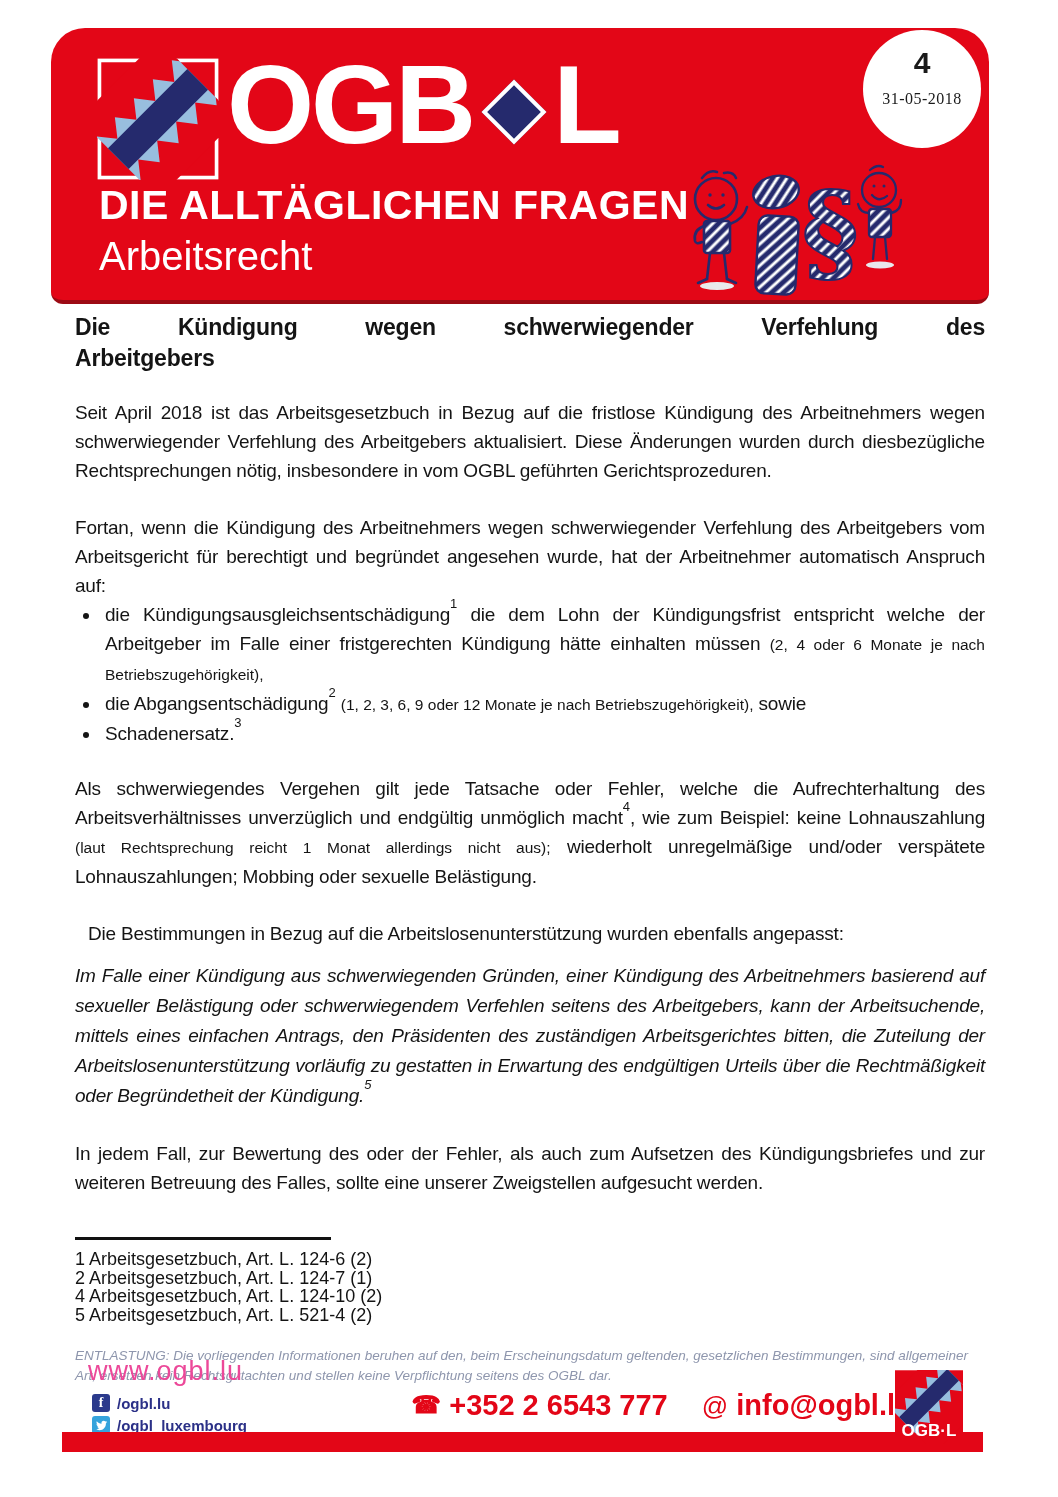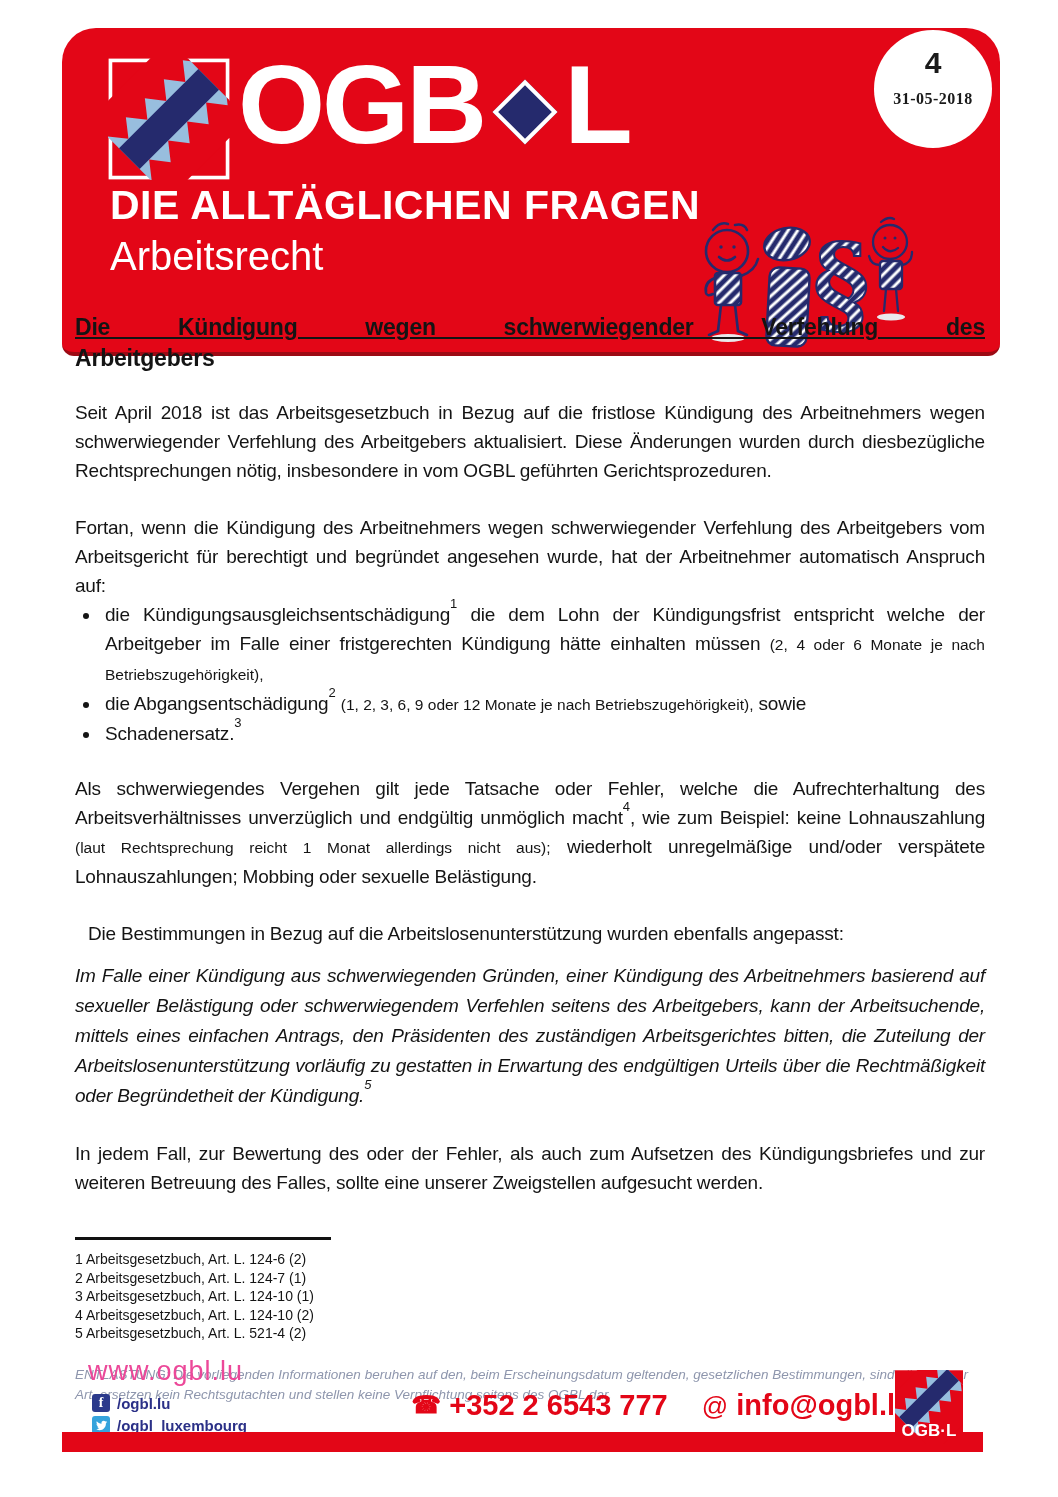--- a/index.html
+++ b/index.html
@@ -1,54 +1,54 @@
 <!DOCTYPE html>
 <html><head>
 <meta charset="utf-8">
 <style>
   html,body{margin:0;padding:0;background:#fff;}
   .page{position:relative;width:1058px;height:1497px;background:#fff;overflow:hidden;
         font-family:"Liberation Sans",sans-serif;color:#141414;}
 
   
-  .red-header{position:absolute;left:62px;top:28px;width:938px;height:328px;
+  .red-header{position:absolute;left:51px;top:28px;width:938px;height:276px;
               background:#e30617;border-radius:34px 34px 12px 12px;
               border-bottom:4px solid #9c0a14;box-sizing:border-box;}
   .logo-mark{position:absolute;left:46px;top:30px;width:122px;height:122px;}
   .wordmark{position:absolute;left:176px;top:10px;height:134px;display:flex;align-items:center;
             font-weight:700;font-size:112px;color:#fff;letter-spacing:-3px;line-height:1;}
   .wordmark .diamond{width:38px;height:38px;background:#252a6d;border:4px solid #fff;
             transform:rotate(45deg);margin:14px 16px 0 18px;display:inline-block;}
   .series-title{position:absolute;left:48px;top:154px;font-size:41px;font-weight:700;
             color:#fff;letter-spacing:.5px;white-space:nowrap;}
   .series-sub{position:absolute;left:48px;top:206px;font-size:40px;font-weight:400;color:#fff;}
   .doodle{position:absolute;right:80px;bottom:-4px;width:235px;height:152px;}
   .page-circle{position:absolute;left:812px;top:2px;width:118px;height:118px;border-radius:50%;
             background:#fff;text-align:center;box-sizing:border-box;padding-top:16px;}
   .page-number{font-size:30px;font-weight:700;color:#1a1a1a;}
   .page-date{margin-top:10px;font-family:"Liberation Serif",serif;font-size:16px;color:#1a1a1a;
-            letter-spacing:.5px;font-weight:bold;}
+            letter-spacing:.5px;}
 
   
   .content{position:absolute;left:75px;top:312px;width:910px;
            font-size:19px;line-height:29px;letter-spacing:-.2px;text-align:justify;}
   .doc-title{font-size:23px;font-weight:700;line-height:31px;margin:0 0 24px 0;}
-  .doc-title .tline1{display:block;text-align:justify;text-align-last:justify;text-decoration:underline;}
+  .doc-title .tline1{display:block;text-align:justify;text-align-last:justify;}
   .doc-title .tline2{display:block;}
   .para{margin:0 0 28px 0;}
   .para.tight{margin-bottom:0;}
   .bullets{margin:0 0 26px 0;padding-left:26px;}
   .bullets li{padding-left:4px;}
   .smalltxt{font-size:15.5px;letter-spacing:0;}
   sup.fnref{font-size:13px;line-height:0;position:relative;top:-6px;letter-spacing:0;}
   .italicpara{font-style:italic;margin:0 0 28px 0;line-height:30px;}
   .intro{margin:13px;}
 
   .fn-sep{width:256px;height:3px;background:#111;border:0;margin:40px 0 10px 0;}
-  .footnotes{font-size:14px;line-height:18.5px;text-align:left;letter-spacing:0;}
+  .footnotes{font-size:18px;line-height:18.5px;text-align:left;letter-spacing:0;}
   .disclaimer{margin-top:22px;font-size:13.5px;line-height:20px;color:#8e96ad;
               font-style:italic;text-align:left;letter-spacing:0;}
 
   
   .footer{position:absolute;left:62px;top:1356px;width:938px;height:120px;}
   .site{position:absolute;left:26px;top:0;font-size:27px;color:#ec4899;letter-spacing:1px;}
   .social-row{position:absolute;left:30px;display:flex;align-items:center;gap:7px;
               font-size:15px;font-weight:700;color:#2b3087;}
   .fb-row{top:38px;} .tw-row{top:60px;justify-content:flex-end;}
   .social-icon{width:18px;height:18px;border-radius:3px;display:flex;align-items:center;
@@ -166,21 +166,20 @@
 
     <p class="para intro">Die Bestimmungen in Bezug auf die Arbeitslosenunterstützung wurden ebenfalls angepasst:</p>
     <p class="italicpara"><span>Im Falle einer Kündigung aus schwerwiegenden Gründen, einer Kündigung des Arbeitnehmers basierend auf sexueller Belästigung oder schwerwiegendem Verfehlen seitens des Arbeitgebers, kann der Arbeitsuchende, mittels eines einfachen Antrags, den Präsidenten des zuständigen Arbeitsgerichtes bitten, die Zuteilung der Arbeitslosenunterstützung vorläufig zu gestatten in Erwartung des endgültigen Urteils über die Rechtmäßigkeit oder Begründetheit der Kündigung.</span><sup class="fnref">5</sup></p>
 
     <p class="para">In jedem Fall, zur Bewertung des oder der Fehler, als auch zum Aufsetzen des Kündigungsbriefes und zur weiteren Betreuung des Falles, sollte eine unserer Zweigstellen aufgesucht werden.</p>
 
     <hr class="fn-sep">
     <div class="footnotes">
       <div>1 Arbeitsgesetzbuch, Art. L. 124-6 (2)</div>
       <div>2 Arbeitsgesetzbuch, Art. L. 124-7 (1)</div>
-      <div>3 Arbeitsgesetzbuch, Art. L. 124-10 (1)</div>
       <div>4 Arbeitsgesetzbuch, Art. L. 124-10 (2)</div>
       <div>5 Arbeitsgesetzbuch, Art. L. 521-4 (2)</div>
     </div>
 
     <div class="disclaimer">ENTLASTUNG: Die vorliegenden Informationen beruhen auf den, beim Erscheinungsdatum geltenden, gesetzlichen Bestimmungen, sind allgemeiner Art, ersetzen kein Rechtsgutachten und stellen keine Verpflichtung seitens des OGBL dar.</div>
   </div>
 
   <div class="footer">
     <div class="site">www.ogbl.lu</div>
 

